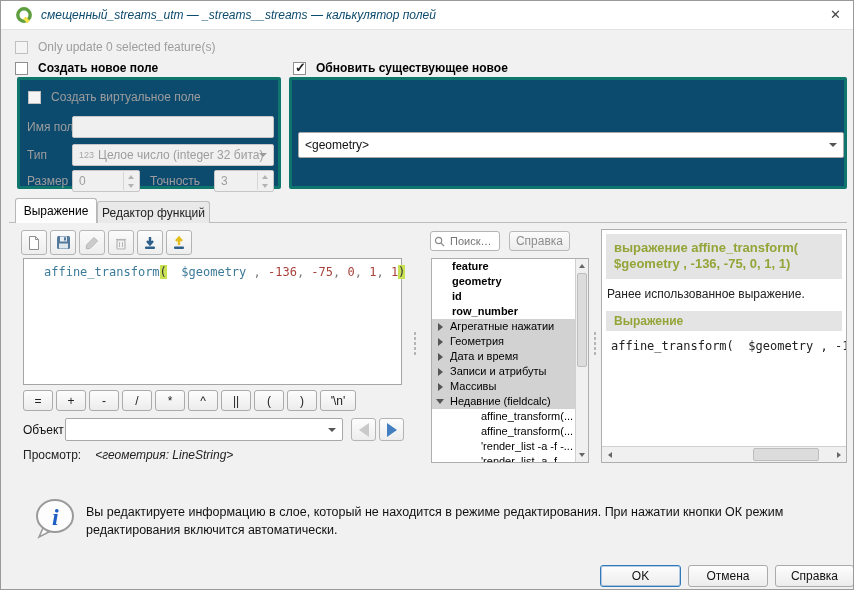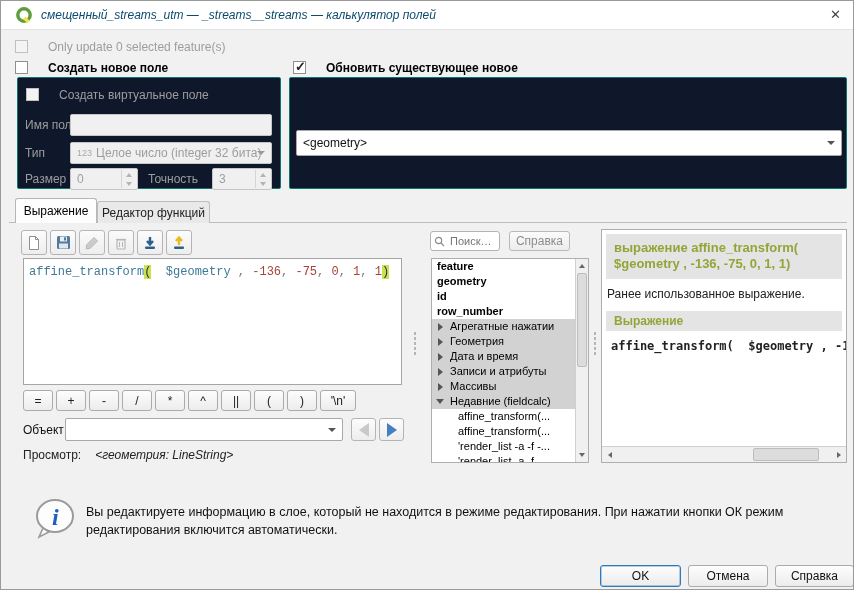--- a/index.html
+++ b/index.html
@@ -3,28 +3,28 @@
 <meta charset="utf-8">
 <style>
   html,body{margin:0;padding:0;background:#cfcfcf;font-family:"Liberation Sans",sans-serif;}
   .dialog{position:relative;width:854px;height:590px;background:#f1f1f1;border:1px solid #9a9a9a;box-sizing:border-box;overflow:hidden;}
   .titlebar{position:absolute;left:0;top:0;width:100%;height:28px;background:#ffffff;border-bottom:1px solid #e3e3e3;}
   .title-text{position:absolute;left:40px;top:0;line-height:28px;font-size:12px;color:#0c4a6e;white-space:nowrap;font-style:italic;}
   .qgis-logo{position:absolute;left:14px;top:5px;width:18px;height:18px;}
   .close-x{position:absolute;right:12px;top:0;line-height:28px;font-size:13px;color:#444;cursor:default;}
 
   
-  .cb{position:absolute;display:flex;gap:20px;font-size:12px;color:#1a1a1a;}
+  .cb{position:absolute;display:flex;align-items:center;gap:10px;font-size:12px;color:#1a1a1a;}
   .cb .box{width:13px;height:13px;background:#fff;border:1px solid #8f8f8f;box-sizing:border-box;position:relative;flex:0 0 auto;}
   .cb.disabled{color:#9d9d9d;}
   .cb.disabled .box{border-color:#c0c0c0;background:#f4f4f4;}
   .cb.bold{font-weight:bold;color:#000;}
   .cb .box.checked::after{content:"✓";position:absolute;left:1px;top:-3px;font-size:13px;font-weight:bold;color:#222;}
 
-  .groupframe{position:absolute;border:1px solid #0f766e;border-radius:2px;background:#0f172a;box-sizing:border-box;}
+  .groupframe{position:absolute;border:3px solid #0f766e;border-radius:2px;background:#0c4a6e;box-sizing:border-box;}
   .flabel{position:absolute;font-size:12px;color:#9d9d9d;}
   .dinput{position:absolute;border:1px solid #c6c6c6;background:#f0f0f0;border-radius:2px;box-sizing:border-box;}
   .combo{position:absolute;border:1px solid #c6c6c6;background:#f0f0f0;border-radius:2px;box-sizing:border-box;font-size:12px;color:#9d9d9d;display:flex;align-items:center;padding:0 6px;gap:4px;}
   .combo .arrow{position:absolute;right:6px;top:50%;margin-top:-2px;width:0;height:0;border-left:4px solid transparent;border-right:4px solid transparent;border-top:4px solid #9a9a9a;}
   .combo.enabled{background:#fff;border-color:#a8a8a8;color:#111;}
   .combo.enabled .arrow{border-top-color:#555;}
   .badge123{font-size:9px;color:#a8a8a8;letter-spacing:0;}
   .spin{position:absolute;border:1px solid #c6c6c6;background:#f0f0f0;border-radius:2px;box-sizing:border-box;font-size:12px;color:#9d9d9d;display:flex;align-items:center;padding:0 6px;}
   .spin .btns{position:absolute;right:1px;top:1px;bottom:1px;width:14px;border-left:1px solid #d5d5d5;display:flex;flex-direction:column;}
   .spin .btns span{flex:1;display:flex;align-items:center;justify-content:center;}
@@ -35,21 +35,21 @@
   .tab{position:absolute;box-sizing:border-box;font-size:12px;text-align:center;}
   .tab.active{background:#fdfdfd;border:1px solid #b6b6b6;border-bottom:none;border-top-left-radius:3px;border-top-right-radius:3px;color:#000;z-index:3;}
   .tab.inactive{background:#e9e9e9;border:1px solid #bdbdbd;border-bottom:none;border-top-left-radius:3px;border-top-right-radius:3px;color:#222;z-index:1;}
   .tabline{position:absolute;left:8px;top:221px;width:838px;border-top:1px solid #bdbdbd;z-index:0;}
 
   
   .tbtn{position:absolute;width:26px;height:25px;border:1px solid #b4b4b4;border-radius:3px;background:linear-gradient(#fcfcfc,#ededed);box-sizing:border-box;display:flex;align-items:center;justify-content:center;}
   .tbtn.disabled{opacity:.95;}
 
   .editor{position:absolute;left:22px;top:257px;width:379px;height:127px;background:#fff;border:1px solid #a5a5a5;box-sizing:border-box;font-family:"DejaVu Sans Mono","Liberation Mono",monospace;font-size:12px;}
-  .editor pre{margin:6px 5px;white-space:pre;font-family:Liberation Mono, monospace;}
+  .editor pre{margin:6px 20px;white-space:pre;}
   .seg-fn{color:#3d7a99;}
   .seg-var{color:#3d7a99;}
   .seg-num{color:#a8423a;}
   .seg-op{color:#7a7a7a;}
   .seg-plain{color:#333;}
   .seg-hl{background:#c9e254;color:#333;}
 
   .opbtn{border:1px solid #ababab;border-radius:3px;background:linear-gradient(#fdfdfd,#ececec);font-size:12px;color:#222;height:21px;box-sizing:border-box;display:inline-flex;align-items:center;justify-content:center;}
   .oprow{position:absolute;left:22px;top:389px;display:flex;gap:3px;}
 
@@ -60,40 +60,40 @@
   .preview-line{position:absolute;left:22px;top:447px;font-size:12px;color:#222;}
   .preview-line .val{font-style:italic;margin-left:14px;}
 
   
   .search{position:absolute;left:429px;top:230px;width:70px;height:20px;border:1px solid #b4b4b4;border-radius:3px;background:#fff;box-sizing:border-box;display:flex;align-items:center;padding:0 3px;gap:3px;}
   .search input{border:none;outline:none;width:44px;font-size:11px;background:transparent;font-family:"Liberation Sans",sans-serif;}
   .helpbtn-mid{position:absolute;left:508px;top:230px;width:61px;height:20px;border:1px solid #b9b9b9;border-radius:3px;background:linear-gradient(#fbfbfb,#ececec);font-size:12px;color:#8d8d8d;display:flex;align-items:center;justify-content:center;box-sizing:border-box;}
   .tree{position:absolute;left:430px;top:257px;width:158px;height:205px;border:1px solid #aeaeae;background:#fff;box-sizing:border-box;overflow:hidden;}
   .tree-inner{position:absolute;left:0;top:0;right:13px;bottom:0;overflow:hidden;}
   .trow{height:15px;line-height:15px;font-size:11px;white-space:nowrap;overflow:hidden;color:#000;position:relative;}
-  .trow.value{font-weight:bold;padding-left:5px;}
+  .trow.value{font-weight:bold;padding-left:20px;}
   .trow.group,.trow.group-open{background:#d2d2d2;padding-left:18px;}
   .trow.group::before{content:"";position:absolute;left:6px;top:4px;width:0;height:0;border-top:4px solid transparent;border-bottom:4px solid transparent;border-left:5px solid #555;}
   .trow.group-open::before{content:"";position:absolute;left:4px;top:5px;width:0;height:0;border-left:4px solid transparent;border-right:4px solid transparent;border-top:5px solid #555;}
-  .trow.recent{padding-left:26px;}
+  .trow.recent{padding-left:49px;}
   .vscroll{position:absolute;right:0;top:0;width:13px;bottom:0;background:#f0f0f0;border-left:1px solid #d0d0d0;box-sizing:border-box;}
   .vscroll .up{position:absolute;top:1px;left:1px;right:1px;height:12px;display:flex;align-items:center;justify-content:center;}
   .vscroll .dn{position:absolute;bottom:1px;left:1px;right:1px;height:12px;display:flex;align-items:center;justify-content:center;}
   .vscroll .thumb{position:absolute;left:1px;right:1px;top:14px;height:92px;background:#dcdcdc;border:1px solid #bdbdbd;border-radius:2px;}
   .sarr-up{width:0;height:0;border-left:3px solid transparent;border-right:3px solid transparent;border-bottom:4px solid #666;}
   .sarr-dn{width:0;height:0;border-left:3px solid transparent;border-right:3px solid transparent;border-top:4px solid #666;}
   .sarr-l{width:0;height:0;border-top:3px solid transparent;border-bottom:3px solid transparent;border-right:4px solid #666;}
   .sarr-r{width:0;height:0;border-top:3px solid transparent;border-bottom:3px solid transparent;border-left:4px solid #666;}
 
   
   .helppanel{position:absolute;left:600px;top:228px;width:246px;height:234px;border:1px solid #aeaeae;background:#fff;box-sizing:border-box;overflow:hidden;}
   .hp-title{margin:4px;background:#e4e4e4;padding:6px 8px;color:#95a438;font-weight:bold;font-size:13px;line-height:1.25;}
   .hp-desc{padding:4px 5px;font-size:12px;color:#222;}
   .hp-section{margin:6px 4px 0 4px;background:#e4e4e4;padding:3px 8px;color:#95a438;font-weight:bold;font-size:12px;}
-  .hp-code{padding:8px 9px;font-family:"DejaVu Sans Mono","Liberation Mono",monospace;font-size:12px;white-space:pre;color:#222;font-weight:bold;}
+  .hp-code{padding:8px 9px;font-family:"DejaVu Sans Mono","Liberation Mono",monospace;font-size:12px;white-space:pre;color:#222;}
   .hscroll{position:absolute;left:0;right:0;bottom:0;height:15px;background:#f0f0f0;border-top:1px solid #d0d0d0;}
   .hscroll .la{position:absolute;left:1px;top:1px;width:13px;bottom:1px;display:flex;align-items:center;justify-content:center;}
   .hscroll .ra{position:absolute;right:1px;top:1px;width:13px;bottom:1px;display:flex;align-items:center;justify-content:center;}
   .hscroll .thumb{position:absolute;top:1px;bottom:1px;left:62%;width:26%;background:#dcdcdc;border:1px solid #bdbdbd;border-radius:2px;}
 
   .notice-text{position:absolute;left:85px;top:502px;width:762px;font-size:12.5px;color:#111;line-height:1.45;}
   .dlgbtn{position:absolute;height:22px;border:1px solid #ababab;border-radius:3px;background:linear-gradient(#fdfdfd,#ececec);font-size:12px;color:#111;display:flex;align-items:center;justify-content:center;box-sizing:border-box;top:564px;}
   .dlgbtn.default{border-color:#3079ba;box-shadow:0 0 0 1px rgba(48,121,186,.35) inset;}
 
   .splitter{position:absolute;width:4px;height:26px;background-image:radial-gradient(#b5b5b5 1px, transparent 1.2px);background-size:4px 5px;}

